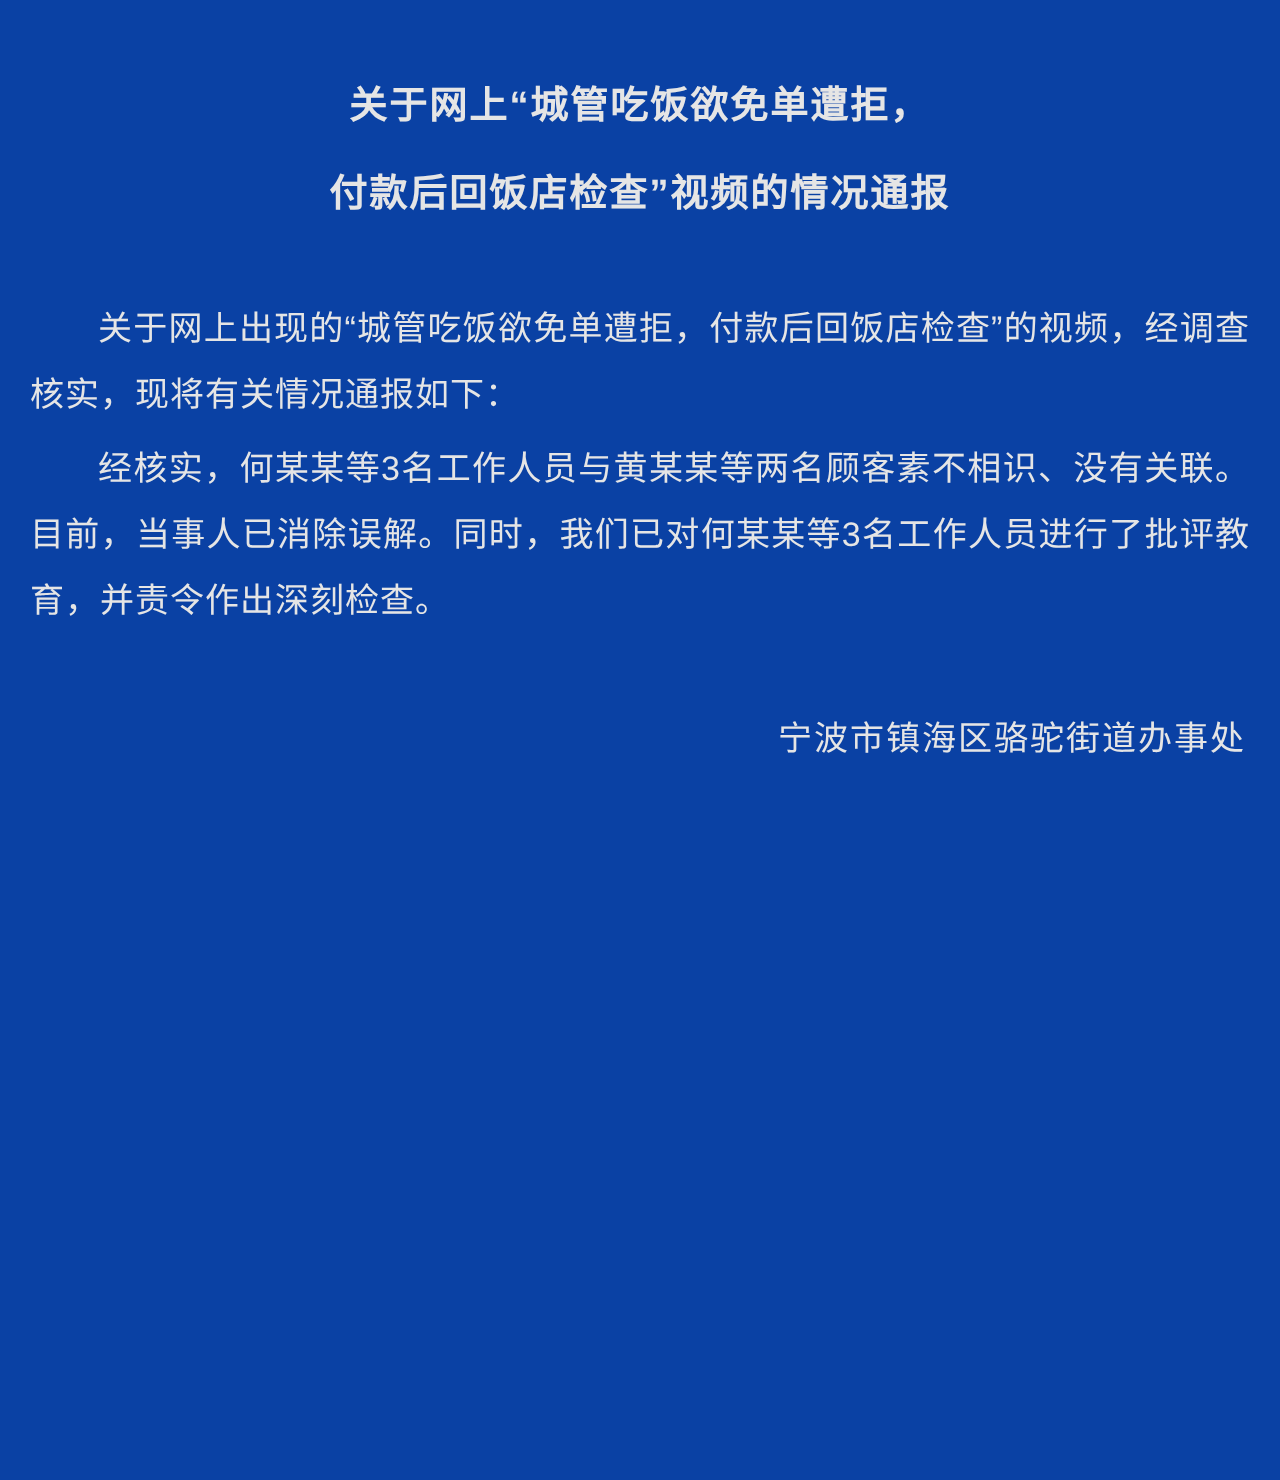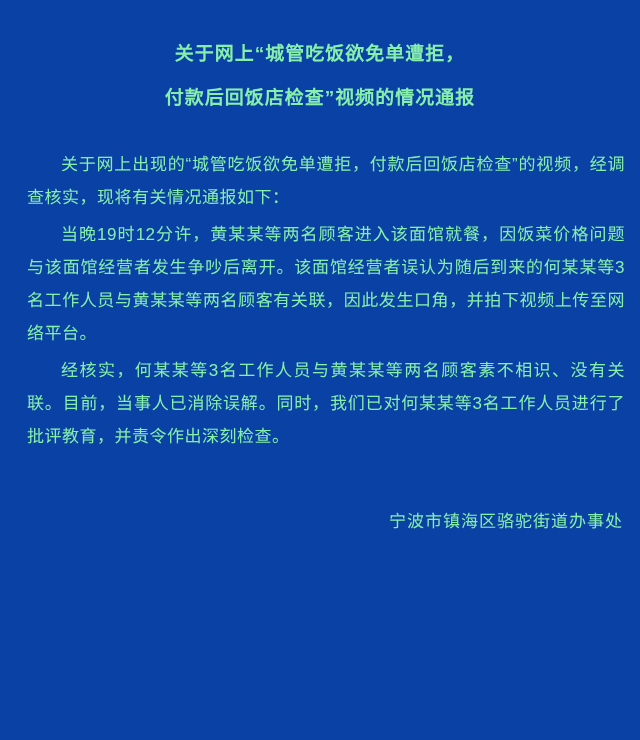--- a/index.html
+++ b/index.html
@@ -26,46 +26,45 @@
     font-weight: bold;
     line-height: 44px;
     letter-spacing: 1px;
   }
   .notice-body {
     margin-top: 28px;
     font-size: 17px;
     line-height: 33px;
   }
   .notice-body p {
-    margin: 0 0 4px 12px;
+    margin: 0 0 4px 0;
     text-indent: 2em;
     text-align: justify;
     letter-spacing: 0.5px;
     word-break: break-all;
   }
   .notice-footer {
-    margin-top: 52px;
+    margin-top: 36px;
     padding-right: 2px;
     text-align: right;
     font-size: 17px;
     line-height: 34px;
     letter-spacing: 1px;
   }
 </style>
 </head>
 <body style="background: rgb(10, 65, 164);">
 
-<div class="notice" style="color: #86efac;">
+<div class="notice" style="color: #e5e5e5;">
   <div class="notice-title">
     <div>关于网上“城管吃饭欲免单遭拒，</div>
     <div>付款后回饭店检查”视频的情况通报</div>
   </div>
 
   <div class="notice-body">
     <p>关于网上出现的“城管吃饭欲免单遭拒，付款后回饭店检查”的视频，经调查核实，现将有关情况通报如下：</p>
-    <p>当晚19时12分许，黄某某等两名顾客进入该面馆就餐，因饭菜价格问题与该面馆经营者发生争吵后离开。该面馆经营者误认为随后到来的何某某等3名工作人员与黄某某等两名顾客有关联，因此发生口角，并拍下视频上传至网络平台。</p>
     <p>经核实，何某某等3名工作人员与黄某某等两名顾客素不相识、没有关联。目前，当事人已消除误解。同时，我们已对何某某等3名工作人员进行了批评教育，并责令作出深刻检查。</p>
   </div>
 
   <div class="notice-footer">
     <div>宁波市镇海区骆驼街道办事处</div>
   </div>
 </div>
 
 </body></html>

